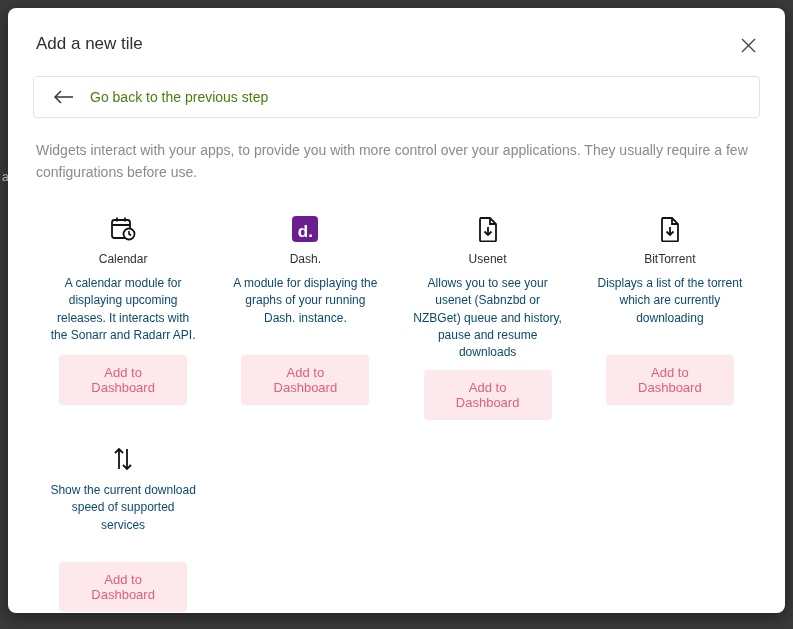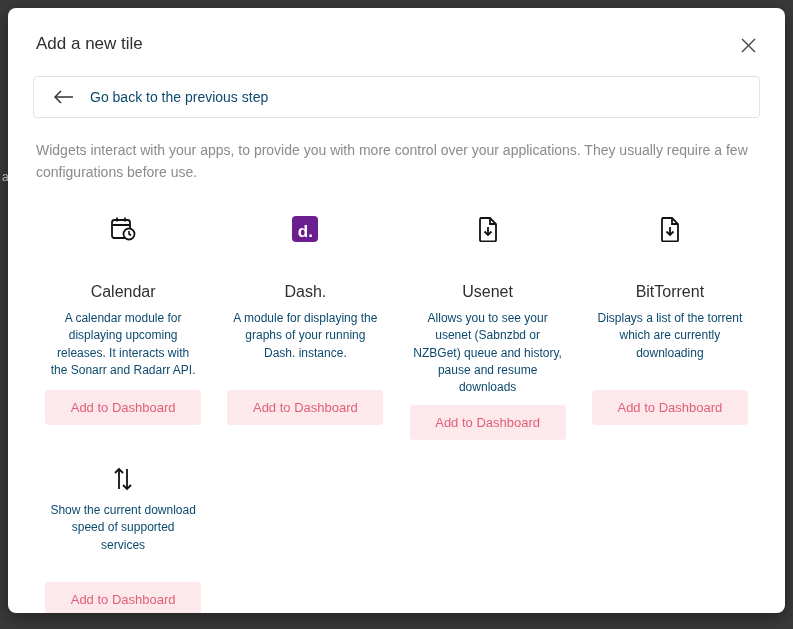--- a/index.html
+++ b/index.html
@@ -78,21 +78,21 @@
   .back-arrow {
     width: 22px;
     height: 20px;
     margin-right: 14px;
     color: #333;
     display: flex;
     align-items: center;
   }
   .back-label {
     font-size: 14px;
-    color: #0c4a6e;
+    color: #4d7c0f;
   }
   .description {
     margin: 22px 28px 0 28px;
     font-size: 14px;
     line-height: 1.55;
     color: #8b8b8b;
     max-width: 730px;
   }
   .tiles-grid {
     margin: 20px 24px 0 24px;
@@ -108,45 +108,44 @@
     box-sizing: border-box;
   }
   .tile-icon {
     height: 34px;
     display: flex;
     align-items: center;
     justify-content: center;
     margin-bottom: 6px;
   }
   .tile-name {
-    font-size: 16px;
+    font-size: 12px;
     color: #2f2f2f;
     margin-bottom: 9px;
     text-align: left;
-    margin-top: 31px;
   }
   .tile-desc {
     font-size: 12px;
     line-height: 1.45;
     color: #0c4a6e;
     text-align: center;
     max-width: 150px;
     min-height: 72px;
   }
   .tile-btn {
     margin-top: 8px;
     background: #fde8ec;
     color: #e0607a;
     border: none;
     border-radius: 4px;
     font-size: 13px;
     font-family: "Liberation Sans", sans-serif;
     padding: 10px 22px;
     cursor: pointer;
-    width: 156px;
+    width: 128px;
     text-align: center;
   }
   .dash-badge {
     width: 26px;
     height: 26px;
     background: #6b1f8f;
     border-radius: 4px;
     color: #ffffff;
     font-size: 17px;
     font-weight: bold;

